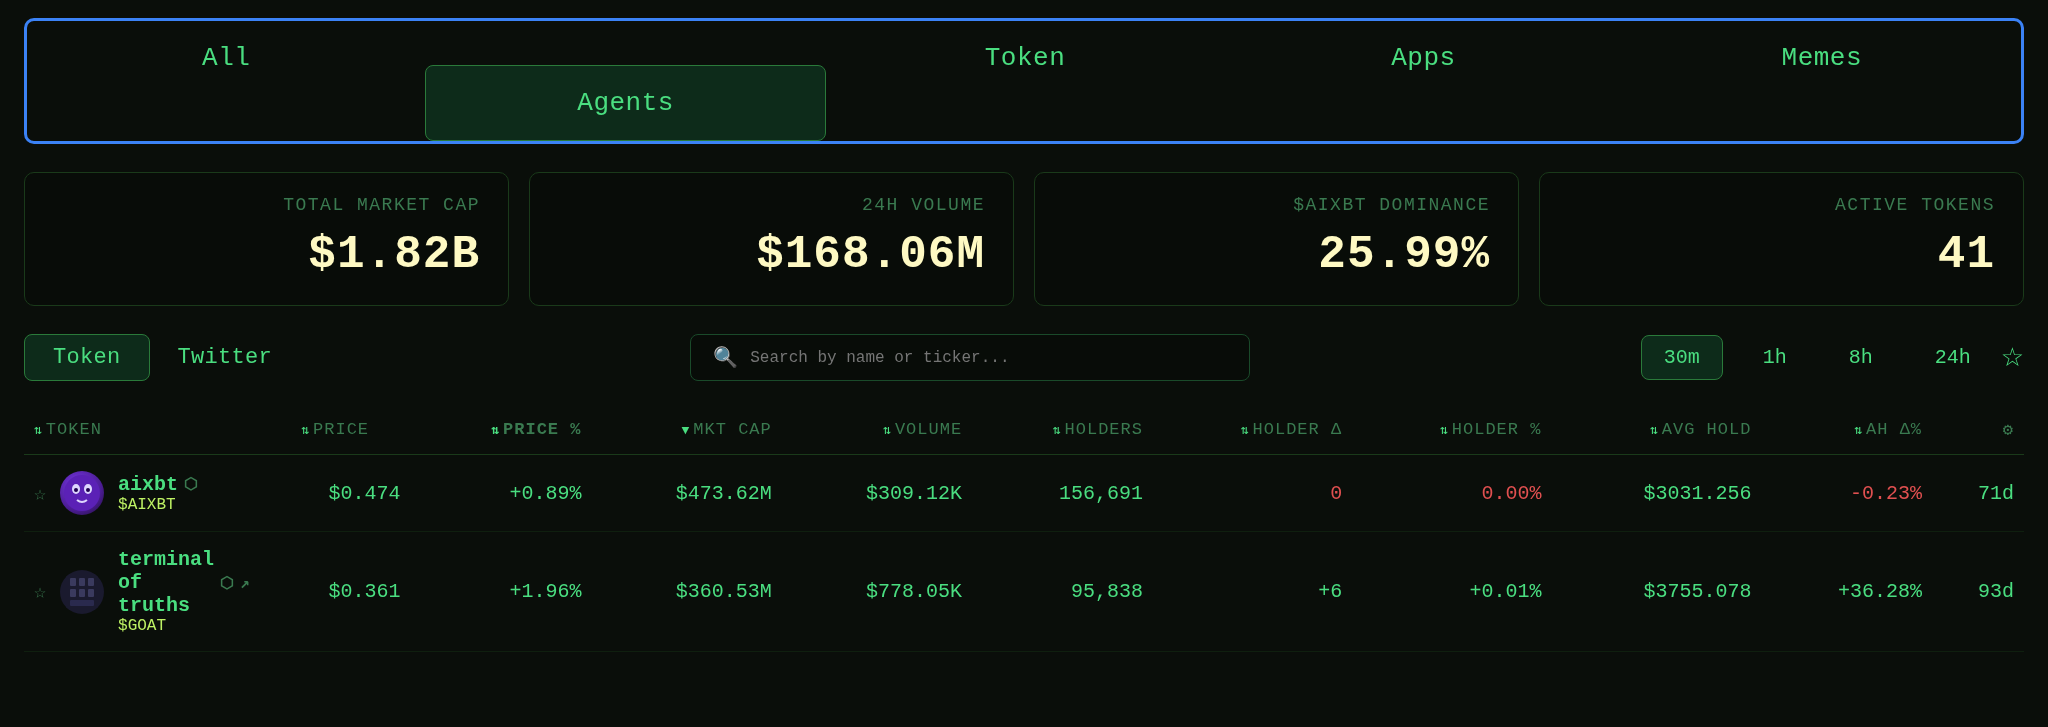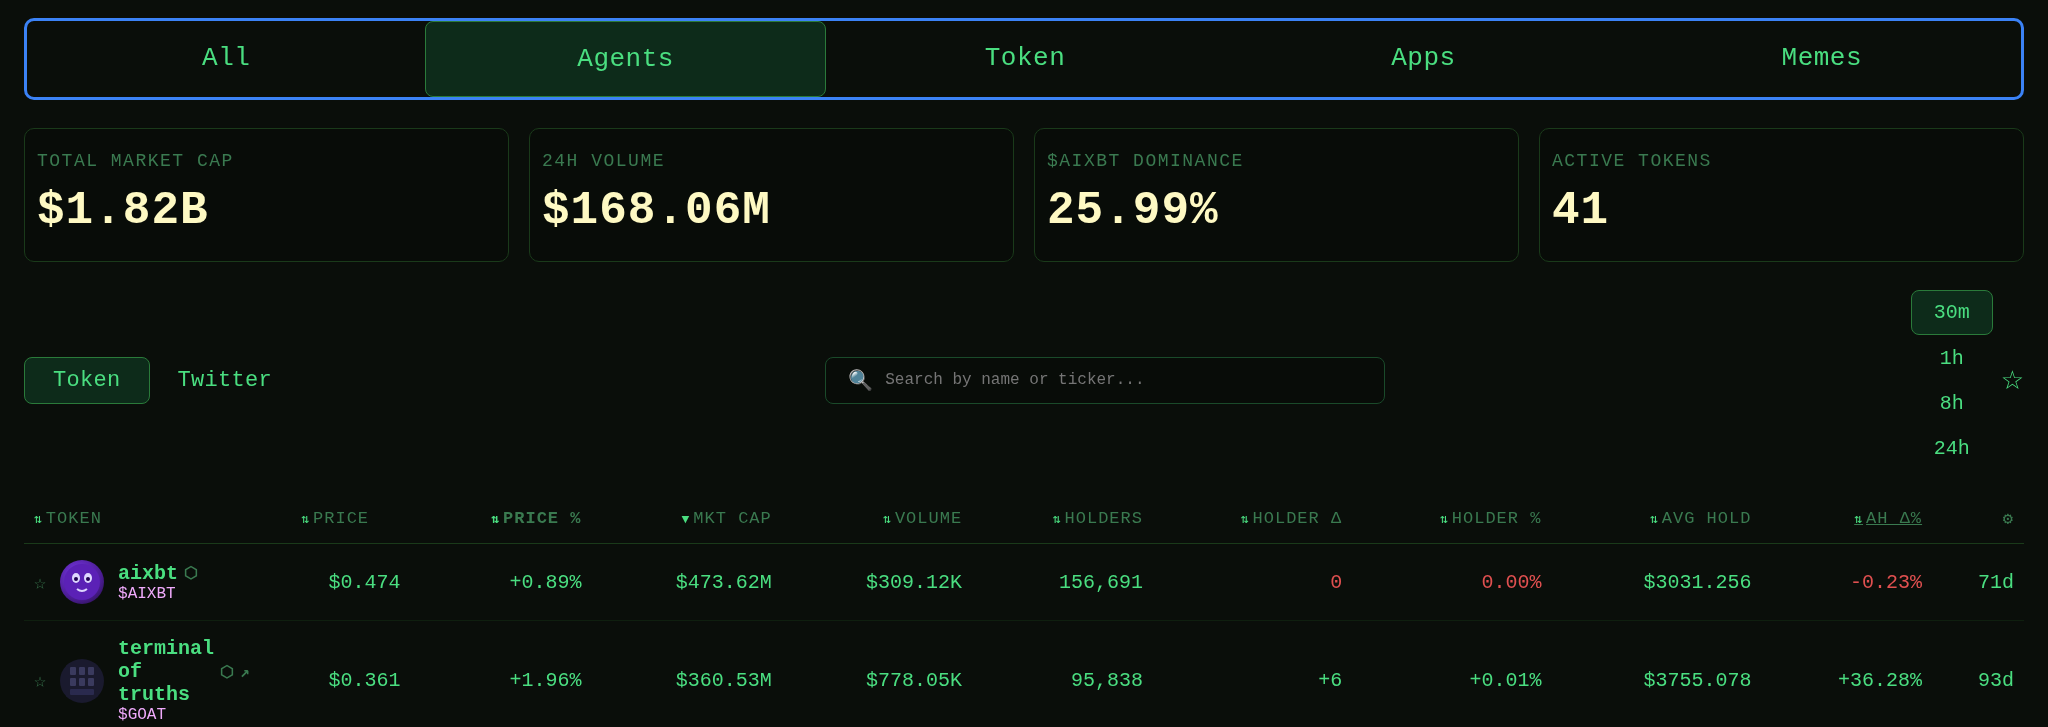--- a/index.html
+++ b/index.html
@@ -26,34 +26,36 @@
       padding: 22px 0;
       font-size: 26px;
       color: #4ade80;
       cursor: pointer;
       letter-spacing: 0.5px;
     }
     .nav-tab.active {
       background: #0d2b1a;
       border: 1.5px solid #2a7a3a;
       border-radius: 8px;
+      margin-top: 44px;
     }
 
     
     .stat-cards {
       display: flex;
       gap: 20px;
       margin: 28px 24px 0 24px;
     }
     .stat-card {
       flex: 1;
       border: 1px solid #1a3a1a;
       border-radius: 10px;
-      padding: 22px 28px 24px 12px;
+      padding: 22px 28px 24px 36px;
       background: #080c08;
+      text-align: right;
     }
     .stat-label {
       font-size: 18px;
       color: #3a7a50;
       letter-spacing: 1.5px;
       margin-bottom: 14px;
       font-weight: normal;
       text-transform: uppercase;
     }
     .stat-value {
@@ -112,23 +114,22 @@
       border: none;
       outline: none;
       color: #3a7a50;
       font-size: 16px;
       font-family: 'Courier New', Courier, monospace;
       width: 100%;
     }
     .time-filters {
       display: flex;
       align-items: center;
-      gap: 2px;
+      gap: 18px;
       margin-left: auto;
-      flex-direction: column;
     }
     .time-btn {
       padding: 10px 22px;
       border-radius: 8px;
       font-size: 20px;
       cursor: pointer;
       font-family: 'Courier New', Courier, monospace;
       color: #4ade80;
     }
     .time-btn.active {
@@ -176,21 +177,21 @@
     th.sort-down .sort-icon { color: #4ade80; }
     th.col-token { width: 220px; }
     th.col-price { text-align: center; }
     th.col-price-pct { text-align: right; font-weight: bold; }
     th.col-mktcap { text-align: right; font-family: Liberation Mono, monospace; }
     th.col-volume { text-align: right; }
     th.col-holders { text-align: right; }
     th.col-holderdelta { text-align: right; }
     th.col-holderpct { text-align: right; }
     th.col-avghold { text-align: right; }
-    th.col-ahdelta { text-align: right; text-decoration: underline; }
+    th.col-ahdelta { text-align: right; }
     th.col-last { text-align: right; }
 
     tbody tr {
       border-bottom: 1px solid #0f1f0f;
     }
     td {
       padding: 16px 10px;
       font-size: 20px;
       color: #4ade80;
       vertical-align: middle;
@@ -225,21 +226,21 @@
     .token-name {
       font-size: 20px;
       color: #4ade80;
       font-weight: bold;
       display: flex;
       align-items: center;
       gap: 6px;
     }
     .token-ticker {
       font-size: 16px;
-      color: #f0abfc;
+      color: #bef264;
     }
     .link-icon {
       font-size: 16px;
       color: #3a7a50;
     }
     .ext-icon {
       font-size: 16px;
       color: #3a7a50;
       cursor: pointer;
     }

